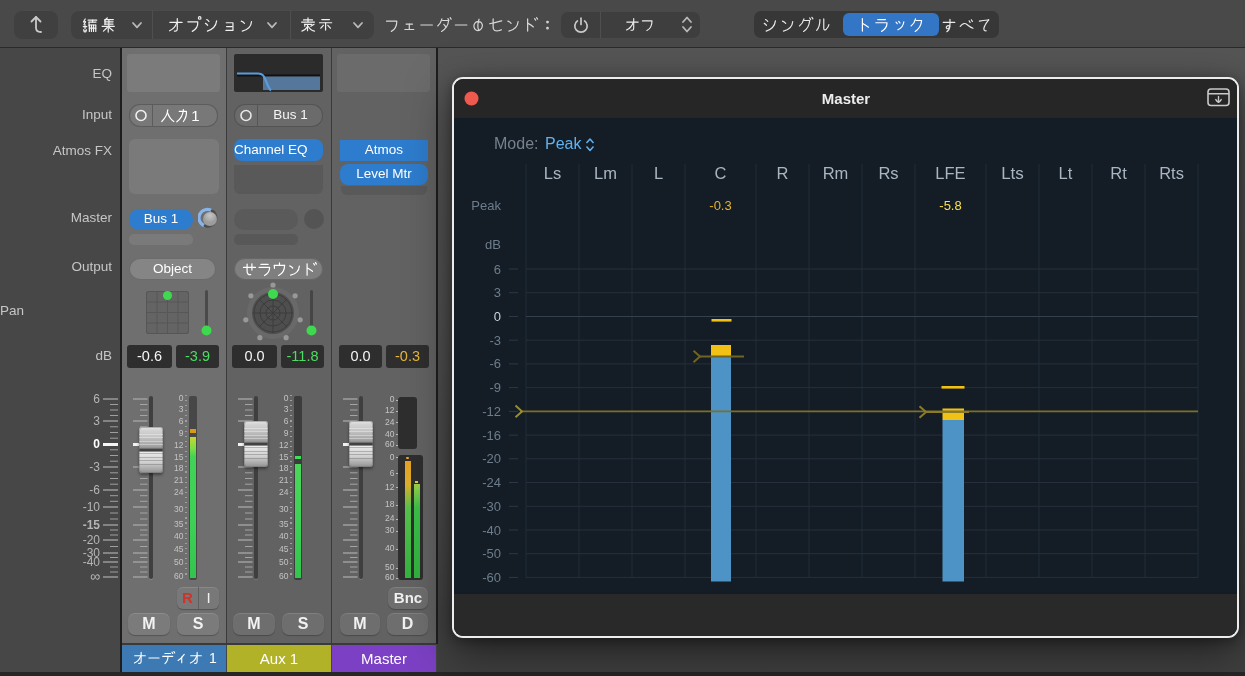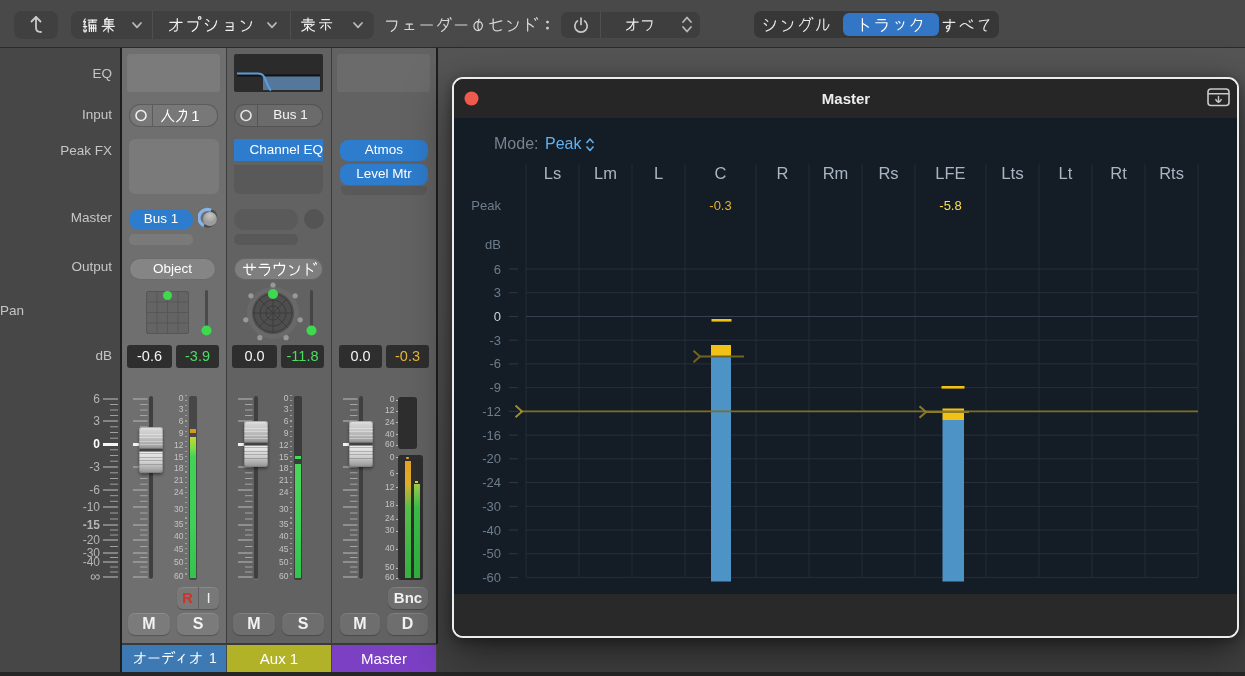--- a/index.html
+++ b/index.html
@@ -169,21 +169,21 @@
       <path transform="translate(0.0,0) scale(0.1600)" d="M56,14 C57,34 57,46 55,58 C52,76 34,78 33,66 C32,56 46,50 55,58" stroke="#e8e8e8" stroke-width="7.5" fill="none" stroke-linecap="round" stroke-linejoin="round"></path>
       <path transform="translate(0.0,0) scale(0.1600)" d="M55,58 C54,74 48,86 36,92" stroke="#e8e8e8" stroke-width="7.5" fill="none" stroke-linecap="round" stroke-linejoin="round"></path>
       <path transform="translate(17.6,0) scale(0.1600)" d="M10,58 C26,38 40,36 54,48 C66,58 78,66 90,70" stroke="#e8e8e8" stroke-width="7.5" fill="none" stroke-linecap="round" stroke-linejoin="round"></path>
       <path transform="translate(17.6,0) scale(0.1600)" d="M66,24 L72,34" stroke="#e8e8e8" stroke-width="7.5" fill="none" stroke-linecap="round" stroke-linejoin="round"></path>
       <path transform="translate(17.6,0) scale(0.1600)" d="M80,18 L86,28" stroke="#e8e8e8" stroke-width="7.5" fill="none" stroke-linecap="round" stroke-linejoin="round"></path>
       <path transform="translate(35.2,0) scale(0.1600)" d="M20,26 C45,22 62,20 78,18" stroke="#e8e8e8" stroke-width="7.5" fill="none" stroke-linecap="round" stroke-linejoin="round"></path>
       <path transform="translate(35.2,0) scale(0.1600)" d="M78,18 C60,40 50,58 48,72 C47,83 53,88 63,86" stroke="#e8e8e8" stroke-width="7.5" fill="none" stroke-linecap="round" stroke-linejoin="round"></path>
     </svg>
     <div class="abs" style="left:0;top:67.0px;width:112px;text-align:right;font-size:13.5px;color:#c6c6c6;line-height:14px">EQ</div>
     <div class="abs" style="left:0;top:108.0px;width:112px;text-align:right;font-size:13.5px;color:#c6c6c6;line-height:14px">Input</div>
-    <div class="abs" style="left:0;top:144.0px;width:112px;text-align:right;font-size:13.5px;color:#c6c6c6;line-height:14px">Peak FX</div>
+    <div class="abs" style="left:0;top:144.0px;width:112px;text-align:right;font-size:13.5px;color:#c6c6c6;line-height:14px">Atmos FX</div>
     <div class="abs" style="left:0;top:211.0px;width:112px;text-align:right;font-size:13.5px;color:#c6c6c6;line-height:14px">Master</div>
     <div class="abs" style="left:0;top:260.0px;width:112px;text-align:right;font-size:13.5px;color:#c6c6c6;line-height:14px">Output</div>
     <div class="abs" style="left:0;top:304.0px;width:112px;font-size:13.5px;color:#c6c6c6;line-height:14px">Pan</div>
     <div class="abs" style="left:0;top:349.0px;width:112px;text-align:right;font-size:13.5px;color:#c6c6c6;line-height:14px">dB</div>
     <div class="abs" style="left:58px;top:393.0px;width:42px;text-align:right;font-size:12px;font-weight:400;color:#b5b5b5;line-height:12px">6</div>
     <div class="abs" style="left:58px;top:415.0px;width:42px;text-align:right;font-size:12px;font-weight:400;color:#b5b5b5;line-height:12px">3</div>
     <div class="abs" style="left:58px;top:438.0px;width:42px;text-align:right;font-size:12px;font-weight:700;color:#ffffff;line-height:12px">0</div>
     <div class="abs" style="left:58px;top:461.0px;width:42px;text-align:right;font-size:12px;font-weight:400;color:#b5b5b5;line-height:12px">-3</div>
     <div class="abs" style="left:58px;top:484.0px;width:42px;text-align:right;font-size:12px;font-weight:400;color:#b5b5b5;line-height:12px">-6</div>
     <div class="abs" style="left:58px;top:501.0px;width:42px;text-align:right;font-size:12px;font-weight:400;color:#b5b5b5;line-height:12px">-10</div>
@@ -361,21 +361,21 @@
       <line x1="3" y1="21.5" x2="86" y2="21.5" stroke="#111" stroke-width="2"></line>
       <rect x="29" y="22.5" width="57" height="13.5" fill="#56779c"></rect>
       <path d="M3,19.5 H24 C29,19.5 30,22 32,27 C34,32 35,35 37,36.5" stroke="#5b9bd8" stroke-width="2.2" fill="none"></path>
     </svg>
     <div class="abs" style="left:234px;top:104px;width:89px;height:23px;background:#6b6b6b;border-radius:11px;box-shadow:inset 0 0 0 1px rgba(40,40,40,0.35)"></div>
     <div class="abs" style="left:257px;top:104px;width:1px;height:23px;background:#565656"></div>
     <svg class="abs" style="left:239px;top:109px" width="14" height="14">
       <circle cx="7" cy="6.5" r="5" stroke="#e8e8e8" stroke-width="1.6" fill="none"></circle>
     </svg>
     <div class="abs" style="left:258px;top:104px;width:65px;height:23px;color:#f5f5f5;font-size:13.5px;text-align:center;line-height:22px">Bus 1</div>
-    <div class="abs" style="left:234px;top:139px;width:89px;height:22px;background:#2d7ccd;border-radius:0;color:#fff;font-size:13.5px;text-align:right;line-height:21px">Channel EQ</div>
+    <div class="abs" style="left:234px;top:139px;width:89px;height:22px;background:#2d7ccd;border-radius:8px;color:#fff;font-size:13.5px;text-align:left;line-height:21px">Channel EQ</div>
     <div class="abs" style="left:234px;top:165px;width:89px;height:29px;background:#595959;border-radius:0 0 6px 6px"></div>
     <div class="abs" style="left:234px;top:209px;width:64px;height:21px;background:#5a5a5a;border-radius:10px"></div>
     <svg class="abs" style="left:303px;top:208px" width="22" height="22">
       <circle cx="11" cy="11" r="10" fill="#545454"></circle>
     </svg>
     <div class="abs" style="left:234px;top:234px;width:64px;height:11px;background:#585858;border-radius:5px"></div>
     <div class="abs" style="left:234px;top:258px;width:89px;height:22px;background:#7f7f7f;border-radius:11px;box-shadow:inset 0 0 0 1px rgba(50,50,50,0.3)"></div>
     <svg style="position:absolute;left:242.0px;top:261.5px;overflow:visible" width="75.0" height="15.0">
       <path transform="translate(0.0,0) scale(0.1500)" d="M10,36 H90" stroke="#ffffff" stroke-width="8.0" fill="none" stroke-linecap="round" stroke-linejoin="round"></path>
       <path transform="translate(0.0,0) scale(0.1500)" d="M34,14 V62 C34,78 42,86 58,84" stroke="#ffffff" stroke-width="8.0" fill="none" stroke-linecap="round" stroke-linejoin="round"></path>
@@ -479,21 +479,21 @@
     <div class="abs" style="left:268.5px;top:572.1px;width:20px;text-align:right;font-size:8.5px;color:#c4c4c4;line-height:9px">60</div>
     <div class="abs" style="left:289.7px;top:395px;width:2.5px;height:184px;background:repeating-linear-gradient(180deg,#9f9f9f 0 1.1px,transparent 1.1px 5.1px)"></div>
     <div class="abs" style="left:294px;top:395.5px;width:7.5px;height:184px;background:#3c3c3c;border-radius:2px"></div>
     <div class="abs" style="left:295px;top:455.5px;width:5.5px;height:3px;background:#3fdf5a"></div>
     <div class="abs" style="left:295px;top:464px;width:5.5px;height:113.5px;background:linear-gradient(180deg,#4bd65a 0%,#3ed157 50%,#32c44d 100%)"></div>
     <div class="abs" style="left:233px;top:613px;width:42px;height:22px;background:#6e6e6e;border-radius:7px;color:#f2f2f2;font-size:16px;font-weight:700;text-align:center;line-height:21px;box-shadow:inset 0 1px 0 rgba(255,255,255,0.12), 0 1px 1px rgba(0,0,0,0.25)">M</div>
     <div class="abs" style="left:282px;top:613px;width:42px;height:22px;background:#6e6e6e;border-radius:7px;color:#f2f2f2;font-size:16px;font-weight:700;text-align:center;line-height:21px;box-shadow:inset 0 1px 0 rgba(255,255,255,0.12), 0 1px 1px rgba(0,0,0,0.25)">S</div>
     <div class="abs" style="left:227px;top:645px;width:104px;height:27px;background:#b2b228"></div>
     <div class="abs" style="left:227px;top:645px;width:104px;height:27px;color:#fff;font-size:15px;font-weight:400;text-align:center;line-height:27px">Aux 1</div>
     <div class="abs" style="left:337px;top:54px;width:93px;height:38px;background:#6b6b6b;border-radius:3px"></div>
-    <div class="abs" style="left:340px;top:139.5px;width:88px;height:21px;background:#2d7ccd;border-radius:8px;color:#fff;font-size:13.5px;text-align:center;line-height:20px">Atmos</div>
+    <div class="abs" style="left:340px;top:139.5px;width:88px;height:21px;background:#2d7ccd;border-radius:0;color:#fff;font-size:13.5px;text-align:center;line-height:20px">Atmos</div>
     <div class="abs" style="left:340px;top:163.5px;width:88px;height:21px;background:#2d7ccd;border-radius:8px;color:#fff;font-size:13.5px;text-align:center;line-height:20px">Level Mtr</div>
     <div class="abs" style="left:341px;top:186px;width:86px;height:8.5px;background:#595959;border-radius:0 0 6px 6px"></div>
     <div class="abs" style="left:339px;top:345px;width:43px;height:23px;background:#2e2e2e;border-radius:3px;color:#f5f5f5;font-size:14.5px;text-align:center;line-height:23px">0.0</div>
     <div class="abs" style="left:386px;top:345px;width:43px;height:23px;background:#2e2e2e;border-radius:3px;color:#e5b83b;font-size:14.5px;text-align:center;line-height:23px">-0.3</div>
     <svg class="abs" style="left:0;top:0;overflow:visible" width="10" height="10">
       <line x1="343.0" y1="399.0" x2="357.5" y2="399.0" stroke="#a4a4a4" stroke-width="1.4"></line>
       <line x1="350.0" y1="404.5" x2="357.5" y2="404.5" stroke="#a4a4a4" stroke-width="1.0"></line>
       <line x1="350.0" y1="410.0" x2="357.5" y2="410.0" stroke="#a4a4a4" stroke-width="1.0"></line>
       <line x1="350.0" y1="415.5" x2="357.5" y2="415.5" stroke="#a4a4a4" stroke-width="1.0"></line>
       <line x1="343.0" y1="421.0" x2="357.5" y2="421.0" stroke="#a4a4a4" stroke-width="1.4"></line>

